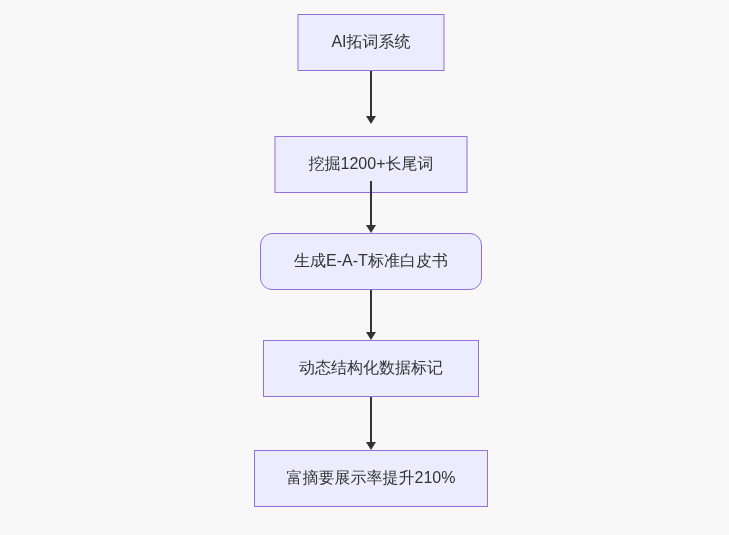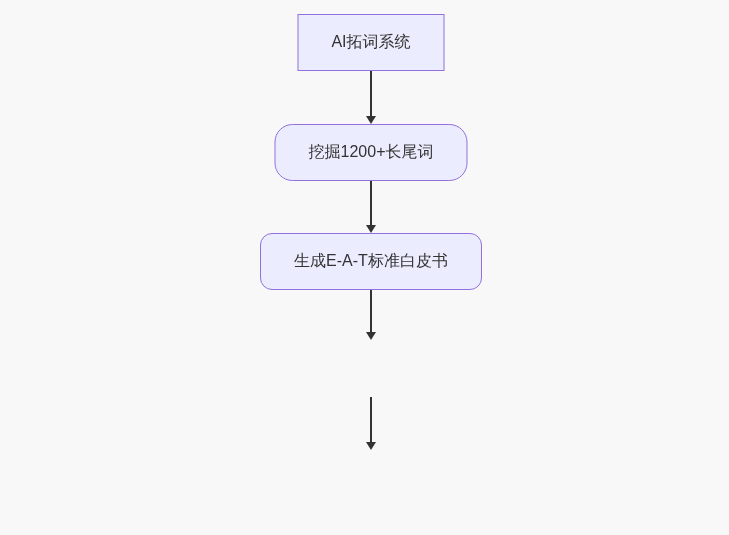--- a/index.html
+++ b/index.html
@@ -66,25 +66,27 @@
 </style>
 </head>
 <body>
 
 <div class="flowchart">
 
   <div class="node" style="top: 14px; min-width: 147px;">AI拓词系统</div>
 
   <div class="arrow" style="top: 71px; height: 53px;"></div>
 
-  <div class="node" style="top: 124px; min-width: 193px; border-radius: 18px;">挖掘1200+长尾词</div>
+  <div class="node" style="top: 136px; min-width: 193px;">挖掘1200+长尾词</div>
 
   <div class="arrow" style="top: 181px; height: 52px;"></div>
 
   <div class="node" style="top: 233px; min-width: 222px; border-radius: 12px;">生成E-A-T标准白皮书</div>
 
   <div class="arrow" style="top: 290px; height: 50px;"></div>
 
+  <div class="node" style="top: 340px; min-width: 216px;">动态结构化数据标记</div>
 
   <div class="arrow" style="top: 397px; height: 53px;"></div>
 
+  <div class="node" style="top: 450px; min-width: 234px;">富摘要展示率提升210%</div>
 
 </div>
 
 </body></html>

